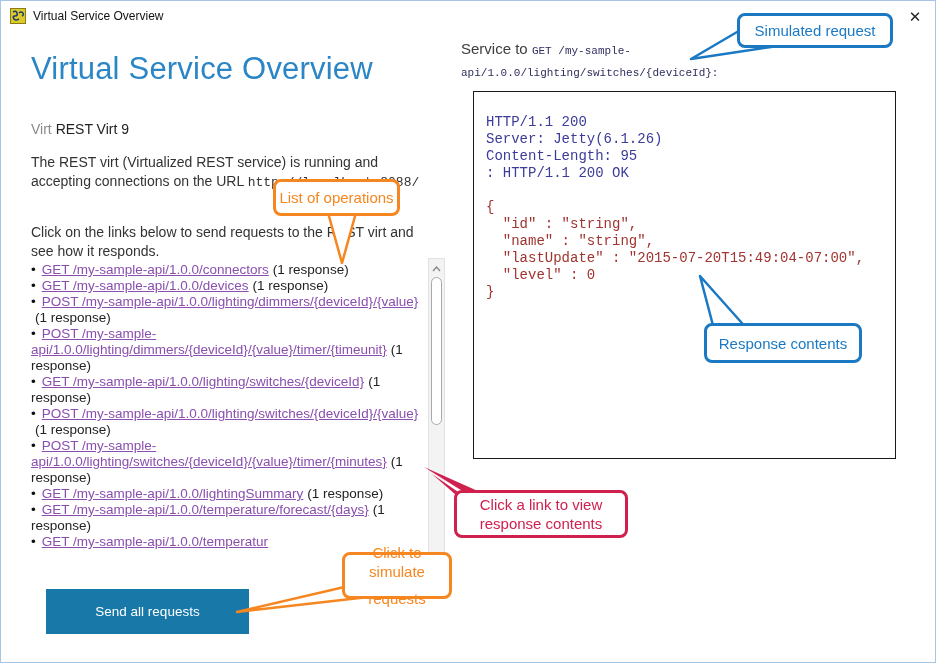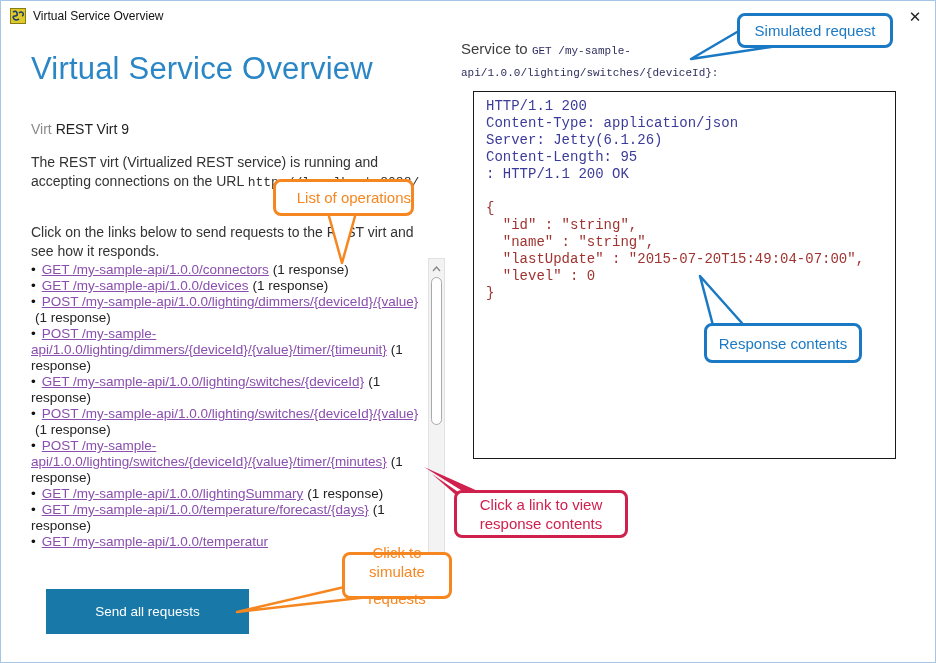--- a/index.html
+++ b/index.html
@@ -39,34 +39,34 @@
     border:1px solid #e2e2e2;z-index:10;}
   .scroll-up{position:absolute;left:0;top:1px;width:15px;height:14px;background:transparent;border:none;cursor:pointer;}
   .scroll-thumb{position:absolute;left:2px;top:18px;width:11px;height:148px;background:#fff;border:1px solid #a9a9a9;border-radius:7px;cursor:pointer;}
   
   .send-btn{position:absolute;left:45px;top:588px;width:203px;height:45px;background:var(--button-blue);
     color:#fff;border:none;font-size:13.5px;font-family:"Liberation Sans",sans-serif;cursor:pointer;}
   
   .response-to{position:absolute;left:460px;top:38px;width:252px;font-size:15px;line-height:20px;color:#3d3d3d;}
   .request-path{font-family:"Liberation Mono",monospace;font-size:11px;color:#2e2e5e;}
   .response-panel{position:absolute;left:472px;top:90px;width:423px;height:368px;background:#fff;border:1px solid #1a1a1a;
-    padding:6px 12px;font-family:"Liberation Mono",monospace;font-size:14px;line-height:17px;}
+    padding:22px 12px;font-family:"Liberation Mono",monospace;font-size:14px;line-height:17px;}
   .resp-line{white-space:pre;}
   .resp-headers{color:var(--response-header-blue);}
   .resp-body{color:var(--response-body-red);margin-top:17px;}
   
   .tails{position:absolute;left:0;top:0;width:936px;height:663px;z-index:40;pointer-events:none;}
   .callout{position:absolute;z-index:50;background:#fff;border:3px solid;border-radius:8px;
     display:flex;flex-direction:column;align-items:center;justify-content:center;
     font-size:15px;line-height:19px;text-align:center;}
   .co-blue{border-color:var(--callout-blue);color:var(--callout-blue);}
   .co-orange{border-color:var(--callout-orange);color:var(--callout-orange);}
   .co-red{border-color:var(--callout-red);color:var(--callout-red);}
   .co-sim{left:736px;top:12px;width:156px;height:35px;}
-  .co-ops{left:272px;top:178px;width:141px;height:37px;align-items:flex-end;}
+  .co-ops{left:272px;top:178px;width:127px;height:37px;}
   .co-resp{left:703px;top:322px;width:158px;height:40px;}
   .co-link{left:453px;top:489px;width:174px;height:48px;}
   .co-simulate{left:341px;top:551px;width:110px;height:47px;gap:8px;}
 </style>
 </head>
 <body>
 
 <div id="window">
 
   <div class="titlebar">
@@ -121,21 +121,20 @@
   <button class="send-btn">Send all requests</button>
 
   <div class="response-to">
     <span>Service to</span>
     <span class="request-path">GET /my-sample-api/1.0.0/lighting/switches/{deviceId}:</span>
   </div>
 
   <div class="response-panel">
     <div class="resp-headers">
       <div class="resp-line">HTTP/1.1 200</div>
-      <div class="resp-line">Content-Type: application/json</div>
       <div class="resp-line">Server: Jetty(6.1.26)</div>
       <div class="resp-line">Content-Length: 95</div>
       <div class="resp-line">: HTTP/1.1 200 OK</div>
     </div>
     <div class="resp-body">
       <div class="resp-line">{</div>
       <div class="resp-line">  "id" : "string",</div>
       <div class="resp-line">  "name" : "string",</div>
       <div class="resp-line">  "lastUpdate" : "2015-07-20T15:49:04-07:00",</div>
       <div class="resp-line">  "level" : 0</div>

